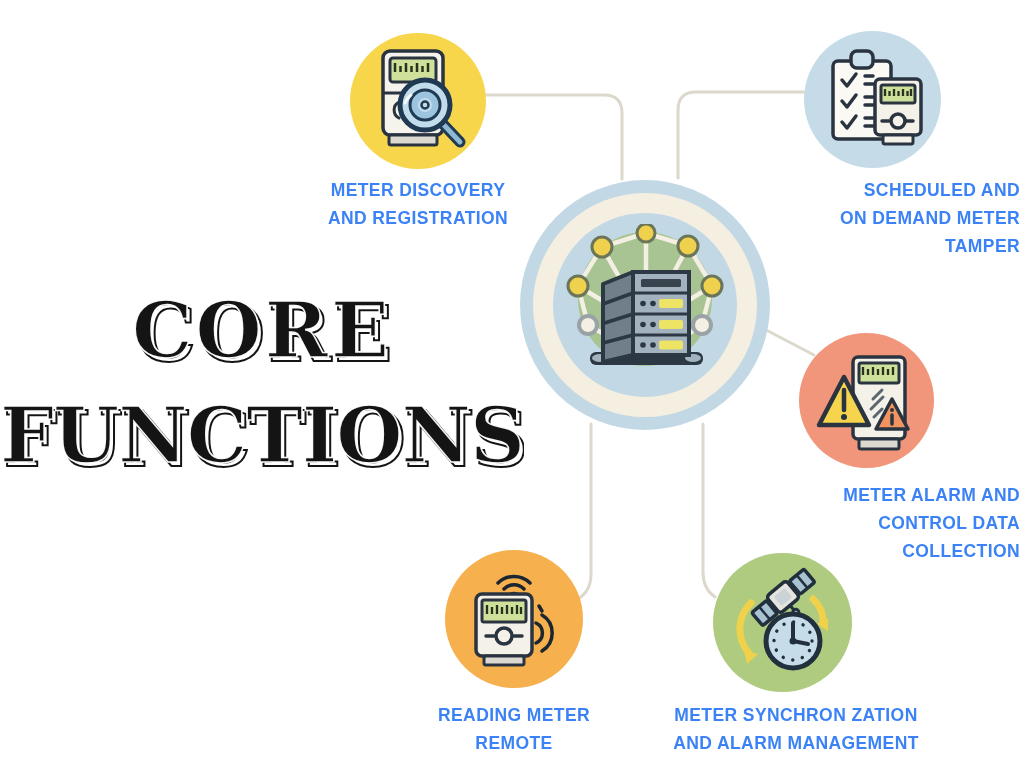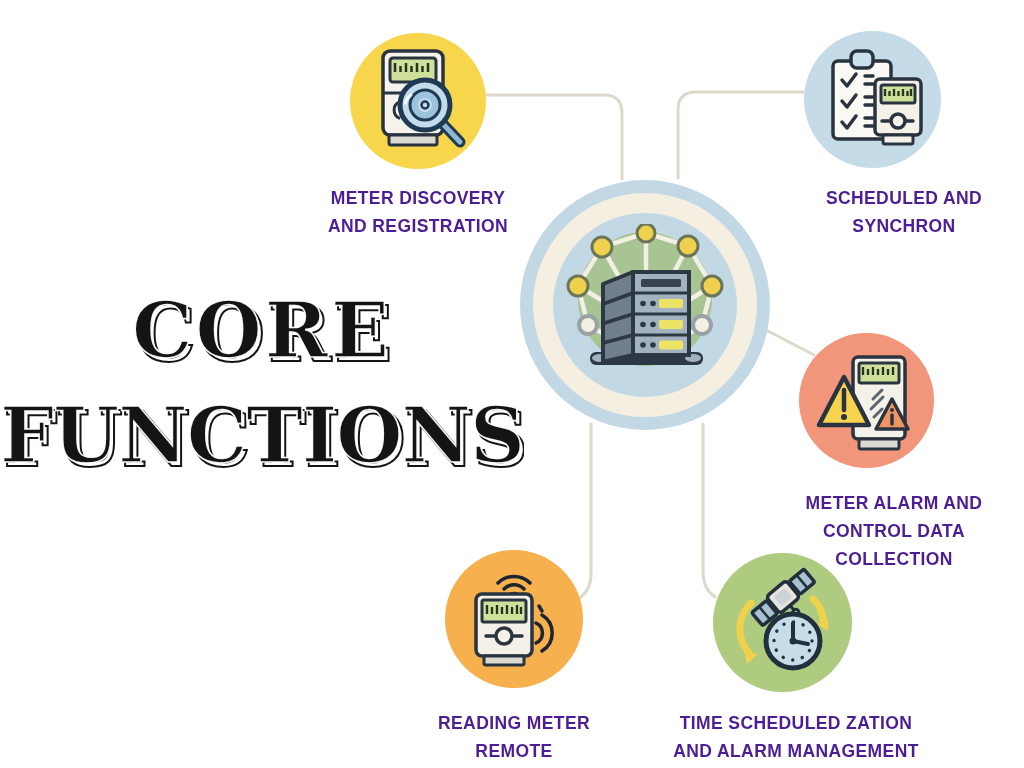--- a/index.html
+++ b/index.html
@@ -1,24 +1,24 @@
 <!DOCTYPE html>
 <html><head>
 <meta charset="utf-8">
 <style>
   html,body{margin:0;padding:0;}
   body{width:1024px;height:768px;position:relative;background:#ffffff;overflow:hidden;
        font-family:"Liberation Sans",sans-serif;}
   .abs{position:absolute;}
   .node-circle{position:absolute;border-radius:50%;}
   .node-circle svg{position:absolute;}
-  .node-label{position:absolute;font-weight:700;color:#4c1d95;font-size:17.5px;
-              line-height:28px;letter-spacing:.4px;margin-top:8px;}
+  .node-label{position:absolute;font-weight:700;color:#3b82f6;font-size:17.5px;
+              line-height:28px;letter-spacing:.4px;}
   .node-label.center{text-align:center;}
-  .node-label.left{text-align:center;}
+  .node-label.left{text-align:right;}
   .hub{position:absolute;left:520px;top:180px;width:250px;height:250px;border-radius:50%;
        background:#C3D8E5;}
   .hub-ring{position:absolute;inset:13px;border-radius:50%;border:20px solid #F4EFE1;
             background:#C3D8E5;box-sizing:border-box;}
   .title-svg{position:absolute;left:0;top:268px;}
   .connectors{position:absolute;left:0;top:0;}
   .title-text{font-family:"DejaVu Serif",serif;font-weight:700;font-size:76px;}
 </style>
 </head>
 <body>
@@ -130,21 +130,22 @@
     <rect x="56" y="34" width="46" height="56" rx="5" fill="#F4F1E9" stroke="#2A3440" stroke-width="3.5"></rect>
     <rect x="62" y="40" width="34" height="18" rx="2" fill="#CFE09A" stroke="#2A3440" stroke-width="3"></rect>
     <path d="M66 44v7 M70.5 46v5 M75 44v7 M79.5 46v5 M84 44v7 M88.5 46v5 M92 44v7" stroke="#26331f" stroke-width="2.3"></path>
     <path d="M63 76h7 M87 76h7" stroke="#2A3440" stroke-width="3.5" stroke-linecap="round"></path>
     <circle cx="79" cy="76" r="7" fill="none" stroke="#2A3440" stroke-width="3.5"></circle>
     <rect x="64" y="90" width="30" height="9" rx="2" fill="#F4F1E9" stroke="#2A3440" stroke-width="3"></rect>
   </svg>
 </div>
 <div class="node-label left" style="left:788px;top:176px;width:232px">
   <div>SCHEDULED AND</div>
-  <div>SYNCHRON</div>
+  <div>ON DEMAND METER</div>
+  <div>TAMPER</div>
 </div>
 
 <div class="node-circle" style="left: 799px; top: 333px; width: 135px; height: 135px; background: rgb(242, 150, 123);">
   <svg style="left:14px;top:14px" width="106" height="106" viewBox="0 0 106 106">
     <rect x="40" y="10" width="52" height="82" rx="5" fill="#F4F1E9" stroke="#2A3440" stroke-width="3.5"></rect>
     <rect x="46" y="16" width="40" height="20" rx="2" fill="#CFE09A" stroke="#2A3440" stroke-width="3"></rect>
     <path d="M50 20v8 M55 22v6 M60 20v8 M65 22v6 M70 20v8 M75 22v6 M80 20v8" stroke="#26331f" stroke-width="2.3"></path>
     <path d="M60 52l9-9 M58 62l12-12 M61 70l8-8" stroke="#5B6670" stroke-width="3" stroke-linecap="round"></path>
     <rect x="46" y="92" width="40" height="10" rx="2" fill="#DCD9D0" stroke="#2A3440" stroke-width="3"></rect>
     <path d="M31 30 L56 78 H6 Z" fill="#F6D44D" stroke="#2A3440" stroke-width="4.5" stroke-linejoin="round"></path>
@@ -202,15 +203,15 @@
       <circle cx="0" cy="20" r="3" fill="#E6E4DC" stroke="#22303E" stroke-width="3"></circle>
     </g>
     <circle cx="66" cy="74" r="27" fill="#C6DDE9" stroke="#22303E" stroke-width="5"></circle>
     <circle cx="66" cy="74" r="19" fill="none" stroke="#22303E" stroke-width="3.4" stroke-dasharray="0.1 9.85" stroke-linecap="round"></circle>
     <line x1="66" y1="74" x2="66" y2="56" stroke="#22303E" stroke-width="4" stroke-linecap="round"></line>
     <line x1="66" y1="74" x2="81" y2="77" stroke="#22303E" stroke-width="4" stroke-linecap="round"></line>
     <circle cx="66" cy="74" r="3.5" fill="#22303E"></circle>
   </svg>
 </div>
 <div class="node-label center" style="left:672px;top:701px;width:248px">
-  <div>TIME SCHEDULED ZATION</div>
+  <div>METER SYNCHRON ZATION</div>
   <div>AND ALARM MANAGEMENT</div>
 </div>
 
 </body></html>

